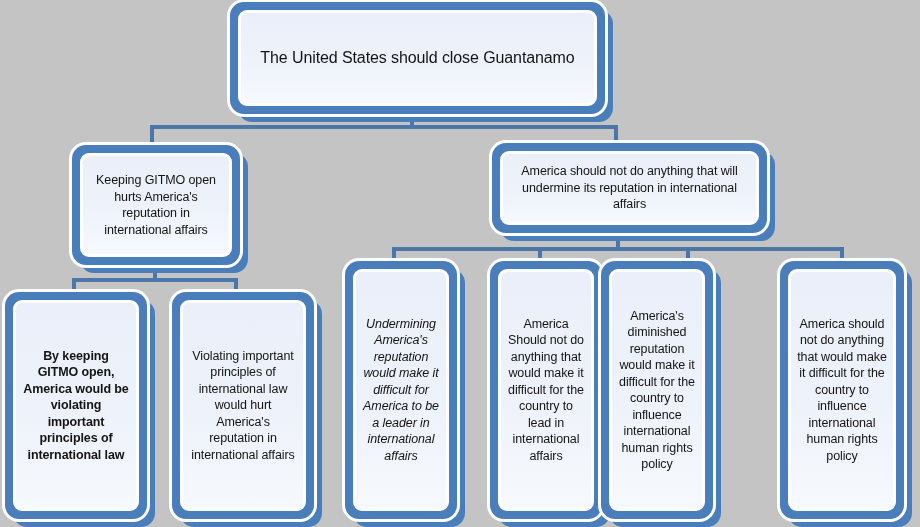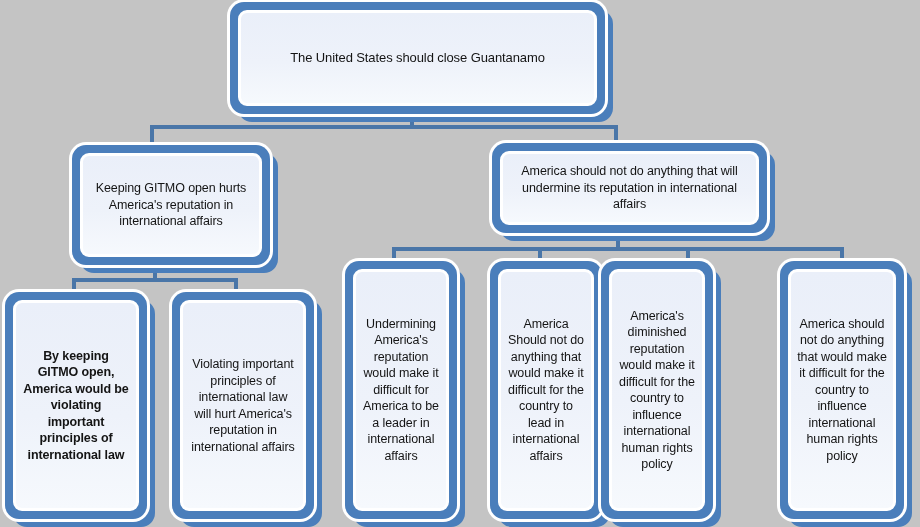--- a/index.html
+++ b/index.html
@@ -40,21 +40,21 @@
     padding:4px 6px;
   }
   .node .label{
     color:#141414;
     text-align:center;
     font-size:12.5px;
     line-height:16.5px;
     letter-spacing:-0.1px;
     width:100%;
   }
-  .root .label{font-size:13px;}
+  .root .label{font-size:16px;}
   .leaf .label{font-size:12.5px;line-height:16.5px;}
 </style>
 </head>
 <body>
 
 <div id="stage">
 
   <div class="conn v" style="left:410px;top:112px;width:4px;height:15px;"></div>
   <div class="conn h" style="left:150px;top:125px;width:468px;height:4px;"></div>
   <div class="conn v" style="left:150px;top:125px;width:4px;height:20px;"></div>
@@ -74,21 +74,21 @@
 
   <div class="node root" style="left:230px;top:2px;width:375px;height:112px;">
     <div class="shadow"></div>
     <div class="frame">
       <div class="inner">
         <div class="label">The United States should close Guantanamo</div>
       </div>
     </div>
   </div>
 
-  <div class="node l1" style="left:72px;top:145px;width:198px;height:120px;">
+  <div class="node l1" style="left:72px;top:145px;width:168px;height:120px;">
     <div class="shadow"></div>
     <div class="frame">
       <div class="inner">
         <div class="label">Keeping GITMO open hurts America's reputation in international affairs</div>
       </div>
     </div>
   </div>
 
   <div class="node l1" style="left:492px;top:143px;width:275px;height:90px;">
     <div class="shadow"></div>
@@ -105,26 +105,26 @@
       <div class="inner">
         <div class="label">By keeping GITMO open, America would be violating important principles of international law</div>
       </div>
     </div>
   </div>
 
   <div class="node leaf" style="left:172px;top:292px;width:142px;height:227px;">
     <div class="shadow"></div>
     <div class="frame">
       <div class="inner">
-        <div class="label">Violating important principles of international law will hurt America's reputation in international affairs</div>
+        <div class="label">Violating important principles of international law would hurt America's reputation in international affairs</div>
       </div>
     </div>
   </div>
 
-  <div class="node leaf" style="left:345px;top:261px;width:112px;height:258px;">
+  <div class="node leaf" style="left:345px;top:261px;width:112px;height:258px;font-style:italic;">
     <div class="shadow"></div>
     <div class="frame">
       <div class="inner">
         <div class="label">Undermining America's reputation would make it difficult for America to be a leader in international affairs</div>
       </div>
     </div>
   </div>
 
   <div class="node leaf" style="left:490px;top:261px;width:112px;height:258px;">
     <div class="shadow"></div>

